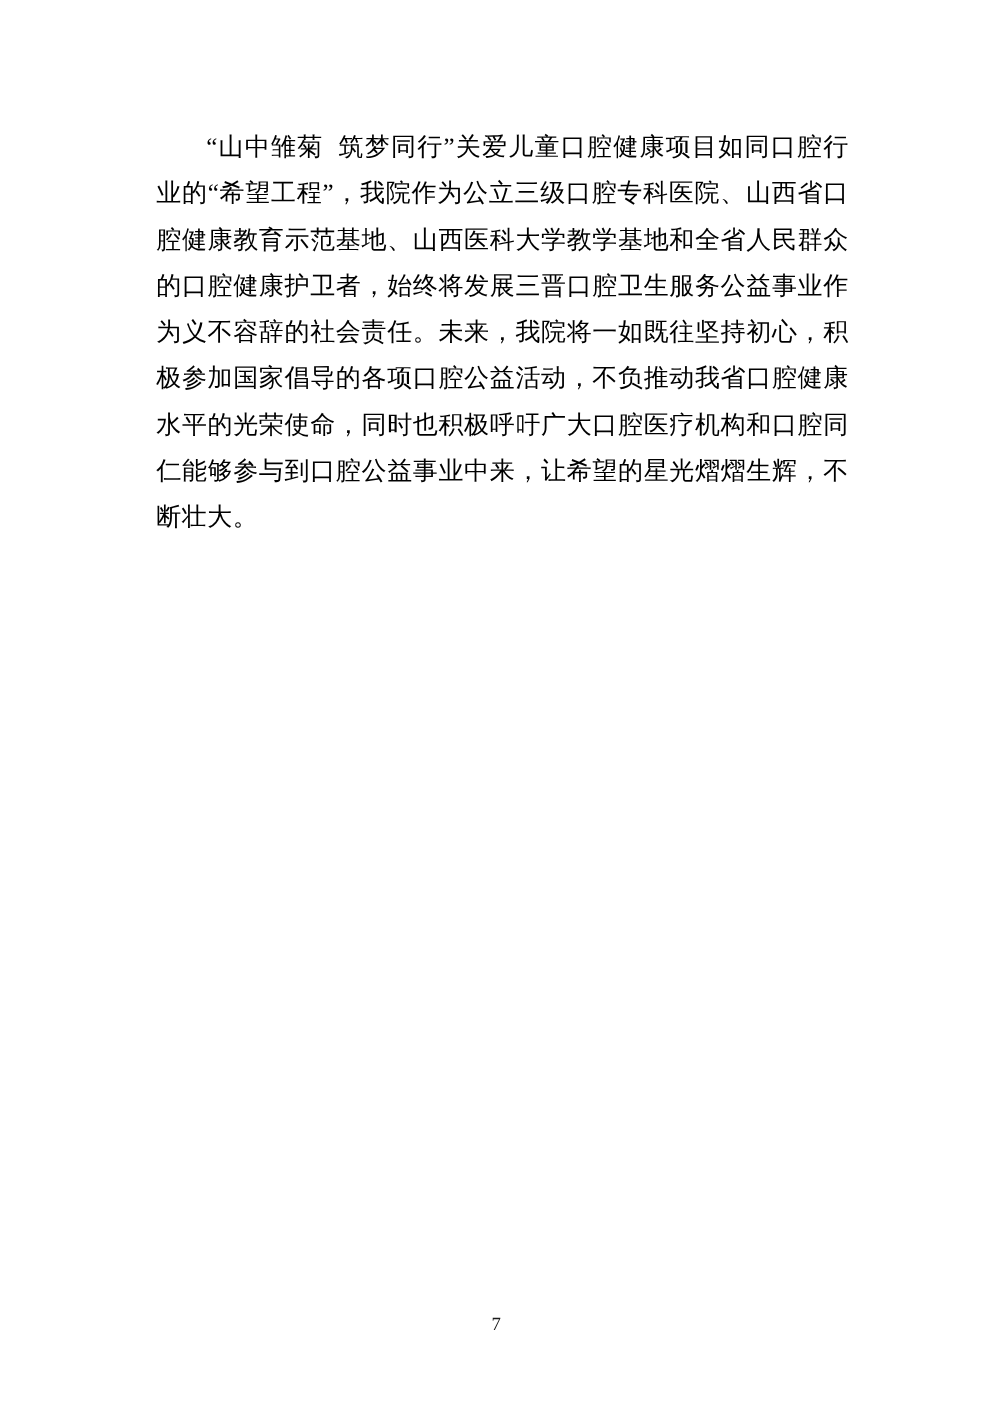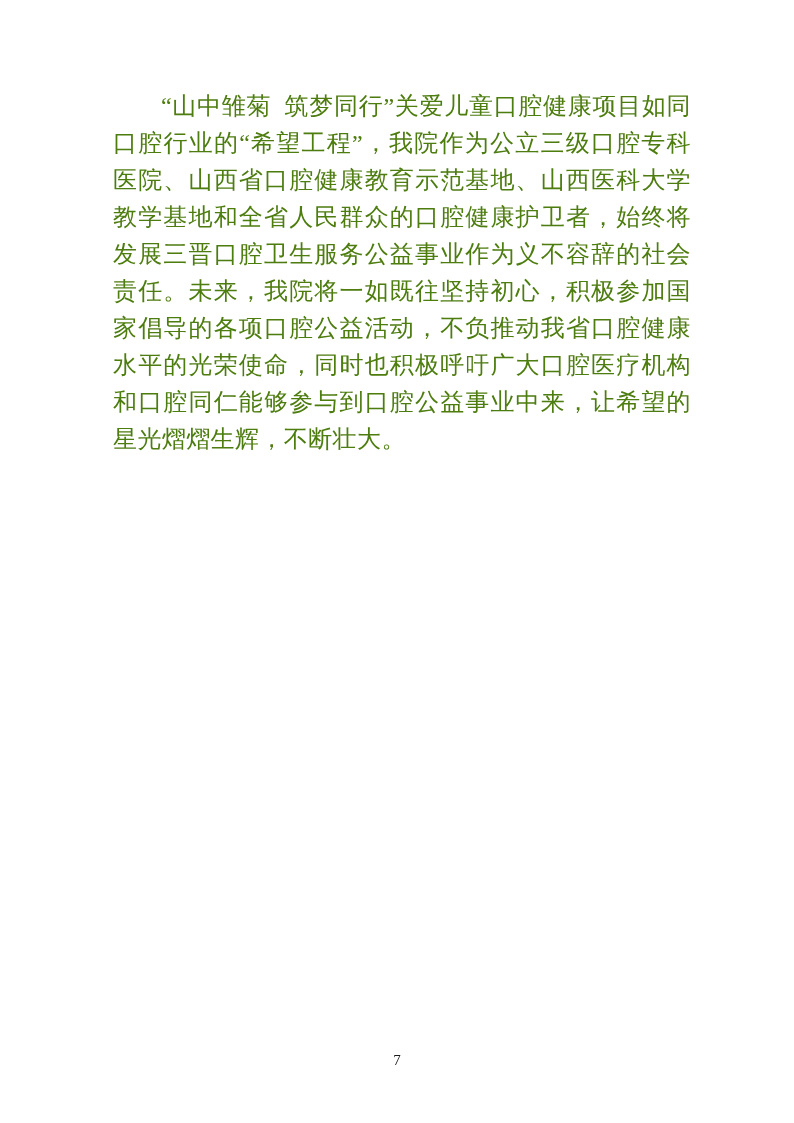--- a/index.html
+++ b/index.html
@@ -17,24 +17,24 @@
     overflow: hidden;
     font-family: "Liberation Serif", "DejaVu Serif", serif;
   }
   .body-block {
     position: absolute;
     left: 113px;
     top: 88px;
     width: 578px;
   }
   .para {
-    margin: 0;
-    font-size: 24px;
+    margin: 12px;
+    font-size: 20px;
     line-height: 37px;
-    color: #4d7c0f;
+    color: #000000;
     text-align: justify;
     text-justify: inter-ideograph;
     text-indent: 2em;
     letter-spacing: 0.4px;
     white-space: pre-wrap;
     word-break: break-all;
   }
   .page-number {
     position: absolute;
     left: 0;

